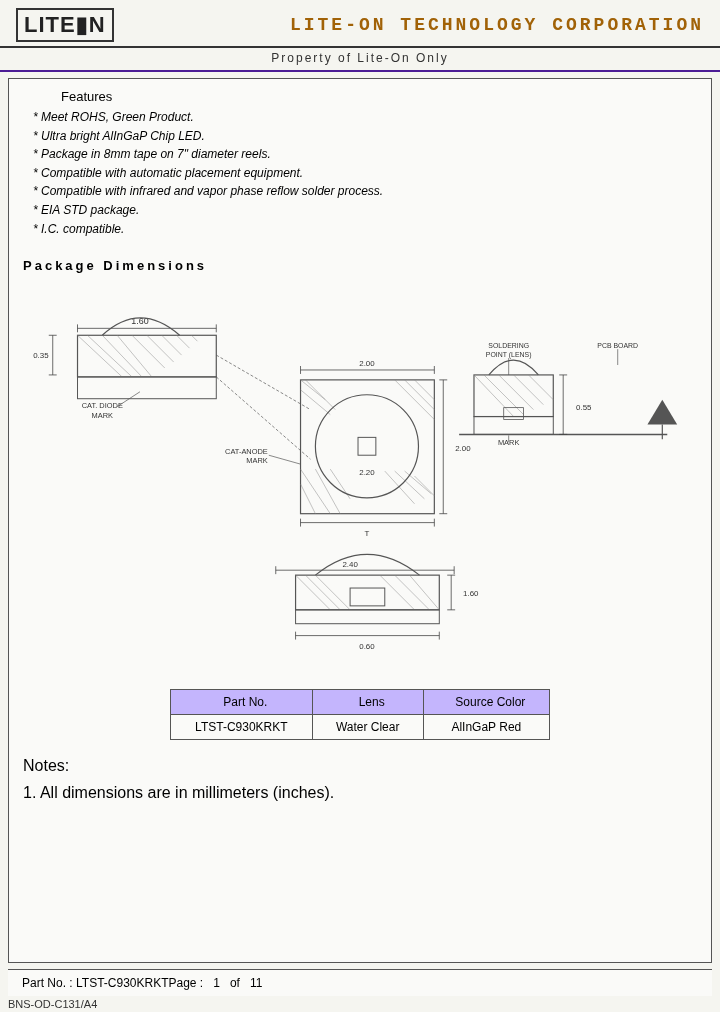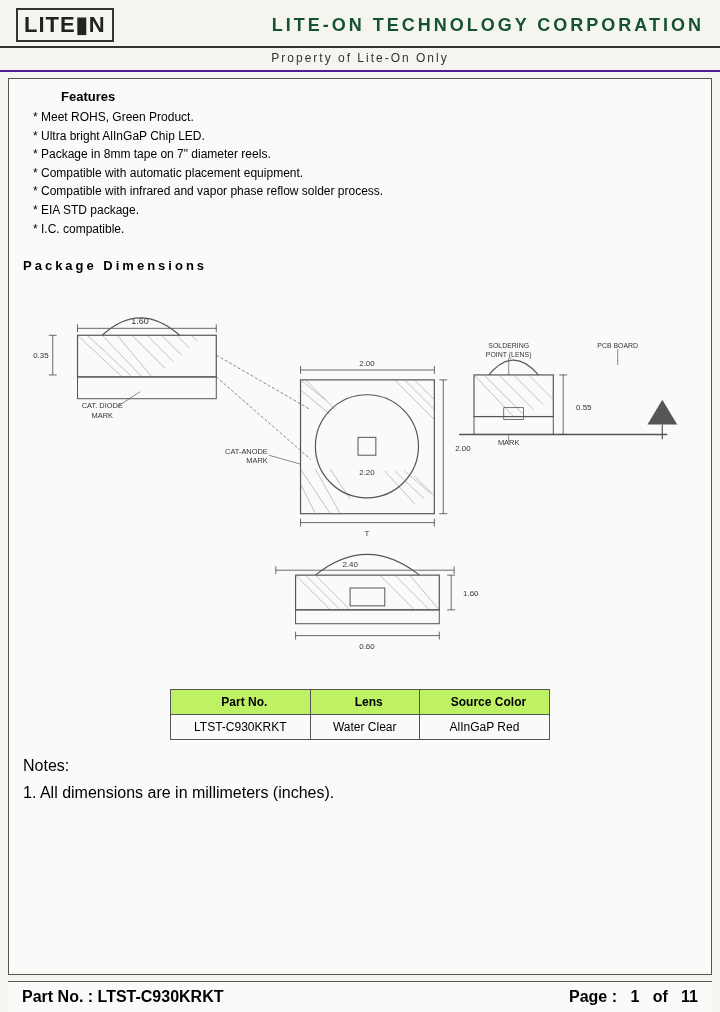--- a/index.html
+++ b/index.html
@@ -36,47 +36,49 @@
       font-size: 22px;
       font-weight: bold;
       font-family: 'Arial Black', Arial, sans-serif;
       letter-spacing: 1px;
       color: #222;
     }
     .company-name {
       font-size: 18px;
       font-weight: bold;
       letter-spacing: 3px;
-      color: #14532d;
+      color: #a16207;
+      font-family: Liberation Mono, monospace;
     }
     .subtitle {
       text-align: center;
       font-size: 12px;
       letter-spacing: 2px;
       padding: 3px 0 5px 0;
       color: #333;
       border-bottom: 2px solid #4c1d95;
     }
     .main-content {
       border: 1px solid #555;
       margin: 6px 8px;
       flex: 1;
       padding: 10px 14px;
       background: #fafaf8;
     }
     .features-title {
-      font-weight: bold;
+      font-weight: normal;
       font-size: 13px;
       margin-bottom: 4px;
       padding-left: 38px;
     }
     .feature-list {
       margin-left: 10px;
       font-size: 12px;
       line-height: 1.55;
+      font-style: italic;
     }
     .package-title {
       font-weight: bold;
       font-size: 13px;
       margin-top: 20px;
       margin-bottom: 6px;
       letter-spacing: 3px;
     }
     .diagram-area {
       width: 100%;
@@ -97,40 +99,39 @@
       border-collapse: collapse;
       font-size: 12px;
       min-width: 380px;
     }
     table.parts-table th, table.parts-table td {
       border: 1px solid #555;
       padding: 5px 20px;
       text-align: center;
     }
     table.parts-table th {
-      background: #bef264;
-      font-weight: bold;
+      background: #c4b5fd;
+      font-weight: normal;
       padding-left: 28px;
     }
     .notes-area {
       font-size: 16px;
       line-height: 1.7;
       margin-top: 6px;
     }
     .notes-title { font-weight: normal; }
     .footer-bar {
       border-top: 1px solid #555;
       display: flex;
-      justify-content: space-between;
+      justify-content: flex-start;
       align-items: center;
       padding: 6px 14px;
-      font-size: 16px;
+      font-size: 12px;
       margin: 0 8px 0 8px;
       background: #fafaf8;
-      font-weight: bold;
     }
     .bottom-label {
       font-size: 11px;
       padding: 2px 8px 2px 8px;
       color: #333;
     }
   </style>
 </head>
 <body>
 
@@ -351,13 +352,14 @@
     <span>
       <span>Page :</span>
       &nbsp;
       <span>1</span>
       &nbsp;
       <span>of</span>
       &nbsp;
       <span>11</span>
     </span>
   </div>
+  <div class="bottom-label">BNS-OD-C131/A4</div>
 </div>
 
 </body></html>

